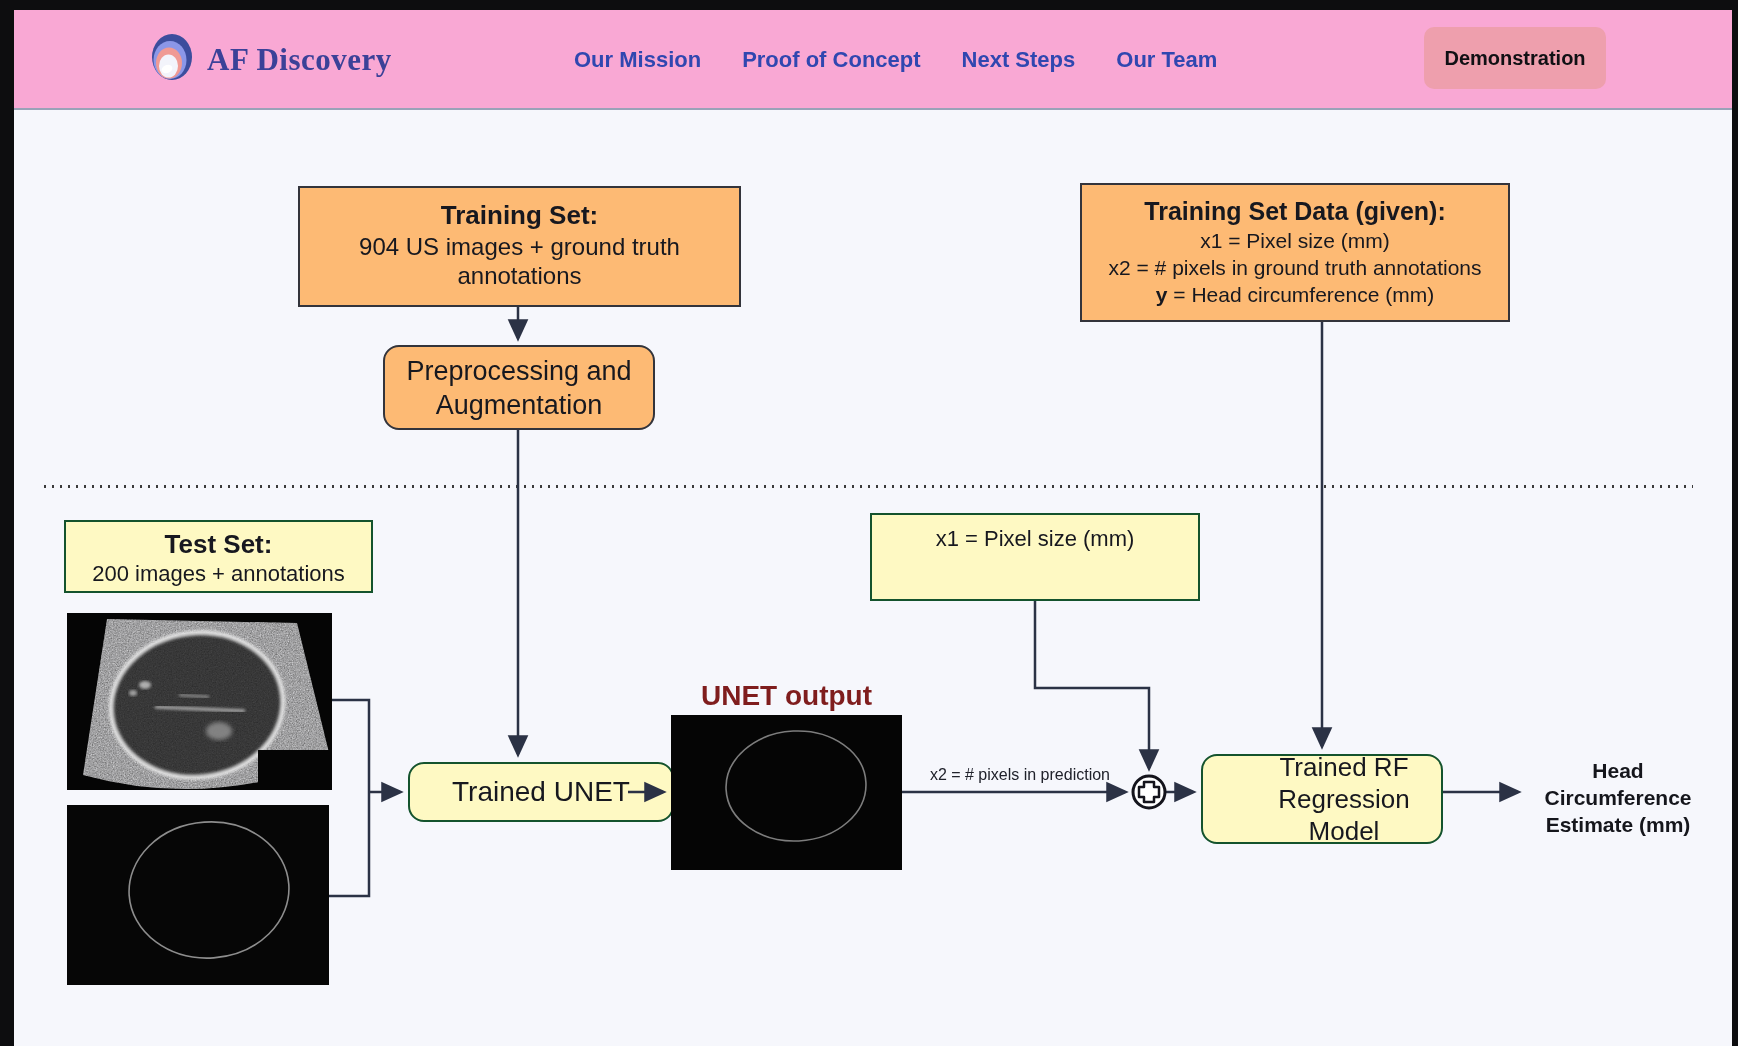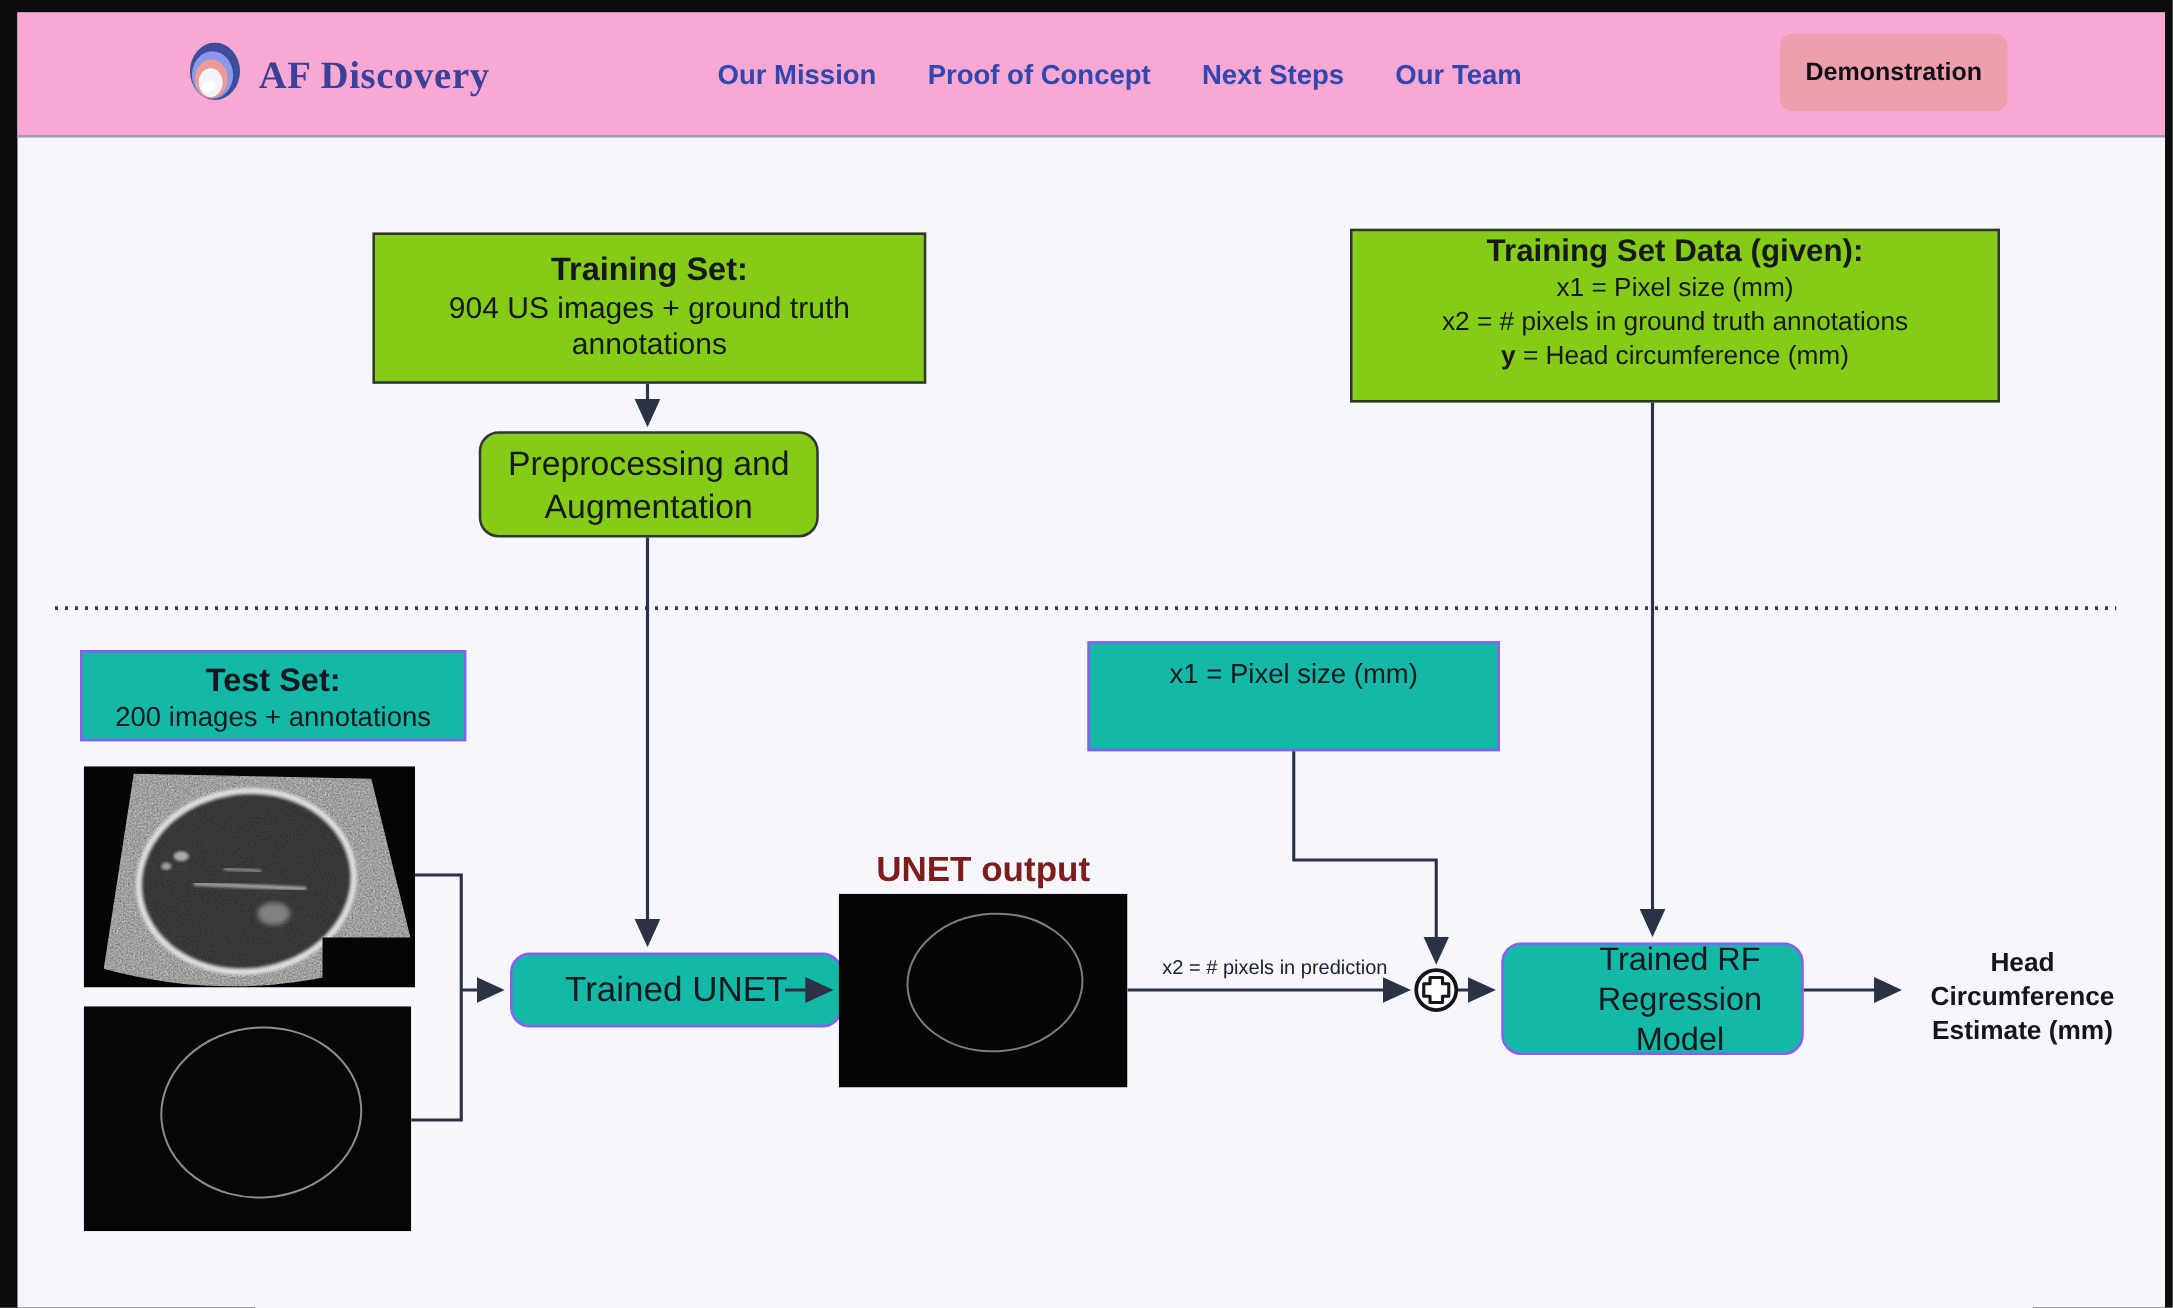--- a/index.html
+++ b/index.html
@@ -18,33 +18,33 @@
   .nav-links { position:absolute; left:560px; top:0; height:100px; display:flex;
                align-items:center; gap:41px; }
   .nav-link { font-size:22px; font-weight:bold; color:#3047b0; cursor:pointer; white-space:nowrap; }
   .cta { position:absolute; left:1410px; top:17px; width:182px; height:62px;
          background:#ee9fad; border:none; border-radius:10px;
          font-size:20px; font-weight:bold; color:#101014; cursor:pointer;
          font-family:"Liberation Sans", sans-serif; }
 
   
   .box { position:absolute; text-align:center; color:#17181f; }
-  .pink  { background:#84cc16; border:2px solid #33343b; }
-  .blue  { background:#14b8a6; border:2px solid #8b5cf6; }
+  .pink  { background:#fdba74; border:2px solid #33343b; }
+  .blue  { background:#fef9c3; border:2px solid #14532d; }
   .rounded { border-radius:16px; }
 
   .training-set { left:284px; top:176px; width:443px; height:121px; padding-top:10px; }
   .training-set .t { font-size:26px; font-weight:bold; line-height:34px; }
   .training-set .b { font-size:24px; line-height:29px; padding:0 30px; }
 
   .preprocessing { left:369px; top:335px; width:272px; height:85px;
                    display:flex; align-items:center; justify-content:center;
                    font-size:27px; line-height:34px; padding:0 18px; }
 
-  .training-set-data { left:1066px; top:173px; width:520px; height:139px; }
+  .training-set-data { left:1066px; top:173px; width:430px; height:139px; padding-top:10px; }
   .training-set-data .t { font-size:25px; font-weight:bold; line-height:32px; }
   .training-set-data .b { font-size:21px; line-height:27px; }
 
   .test-set { left:50px; top:510px; width:309px; height:73px; padding-top:6px; }
   .test-set .t { font-size:26px; font-weight:bold; line-height:33px; }
   .test-set .b { font-size:22px; line-height:26px; }
 
   .test-set-data { left:856px; top:503px; width:330px; height:88px; padding-top:10px; }
   .test-set-data .t { font-size:26px; font-weight:bold; line-height:34px; }
   .test-set-data .b { font-size:22px; line-height:27px; }

